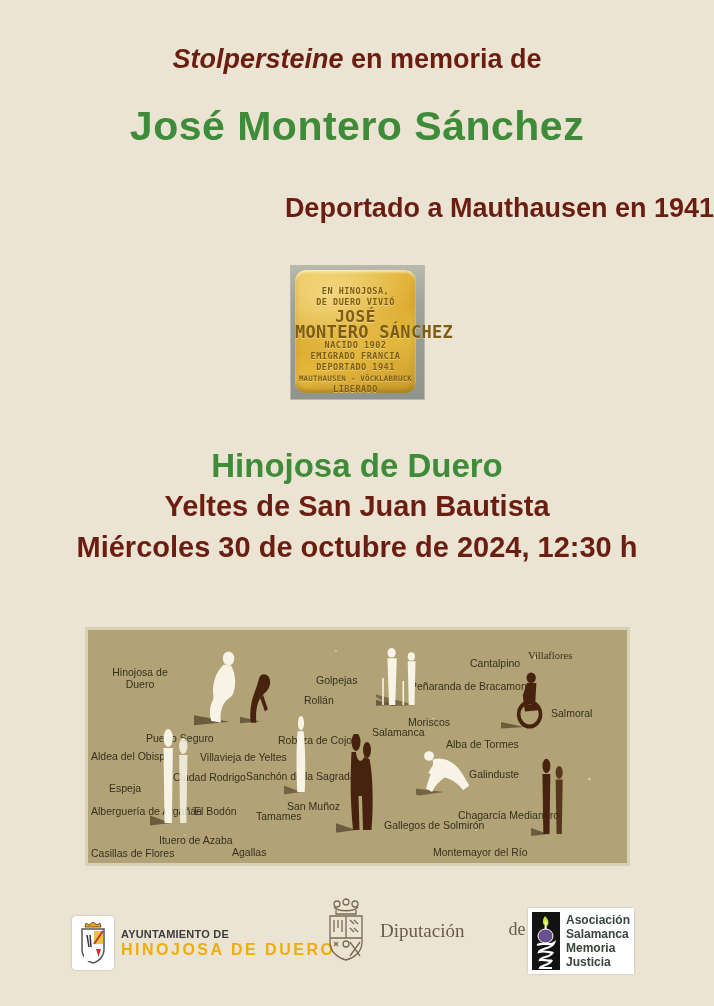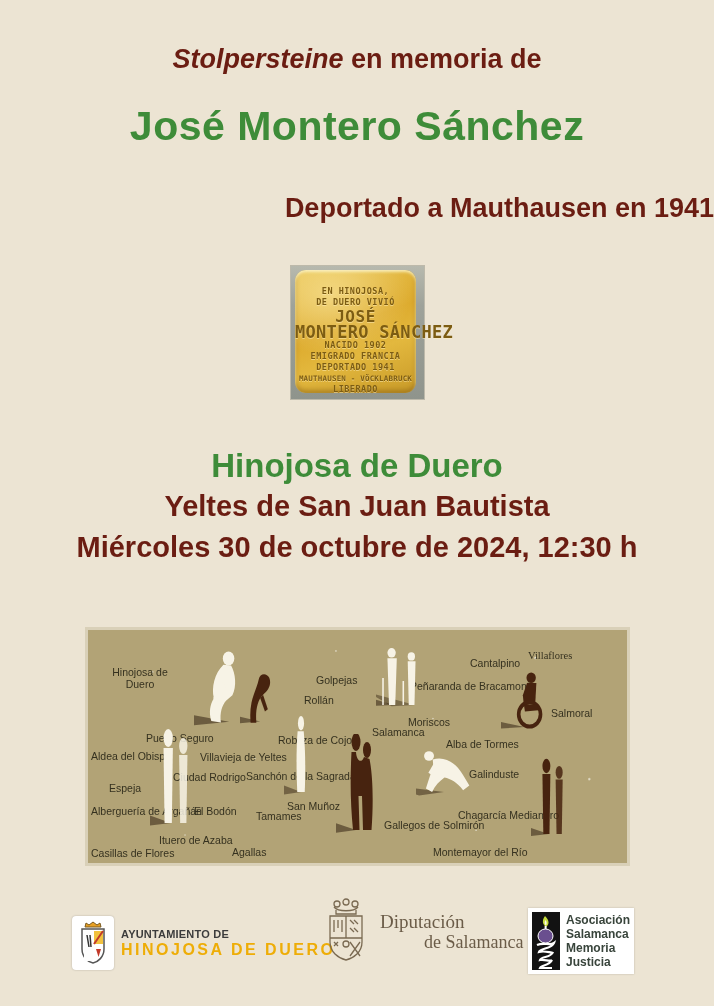--- a/index.html
+++ b/index.html
@@ -80,21 +80,21 @@
   
   .footer-logo{position:absolute;display:flex;align-items:center;}
   .ayto{top:914px;left:72px;height:58px;gap:7px;}
   .ayto-crest{width:42px;height:54px;background:#fff;border-radius:4px;
     display:flex;align-items:center;justify-content:center;box-shadow:0 0 2px rgba(0,0,0,.25);}
   .ayto-text{display:flex;flex-direction:column;justify-content:center;}
   .ayto-l1{font-size:11px;font-weight:bold;color:#3c3c3c;letter-spacing:.2px;}
   .ayto-l2{font-size:16px;font-weight:bold;color:#eead07;letter-spacing:2.5px;margin-top:1px;white-space:nowrap;}
 
   .dipu{top:898px;left:320px;gap:8px;}
-  .dipu-text{display:flex;flex-direction:column;font-family:"Liberation Serif",serif;color:#6b5c48;}
+  .dipu-text{display:flex;flex-direction:row;font-family:"Liberation Serif",serif;color:#6b5c48;}
   .dipu-l1{font-size:19px;line-height:22px;}
   .dipu-l2{font-size:18px;line-height:18px;margin-left:44px;}
 
   .asoc{top:908px;left:528px;background:#fff;padding:4px;gap:6px;box-shadow:0 0 2px rgba(0,0,0,.2);}
   .asoc-bar{width:28px;height:58px;background:#121212;position:relative;overflow:hidden;}
   .asoc-text{display:flex;flex-direction:column;}
   .asoc-text div{font-size:12px;font-weight:bold;color:#38443b;line-height:14px;}
 </style>
 </head>
 <body>

